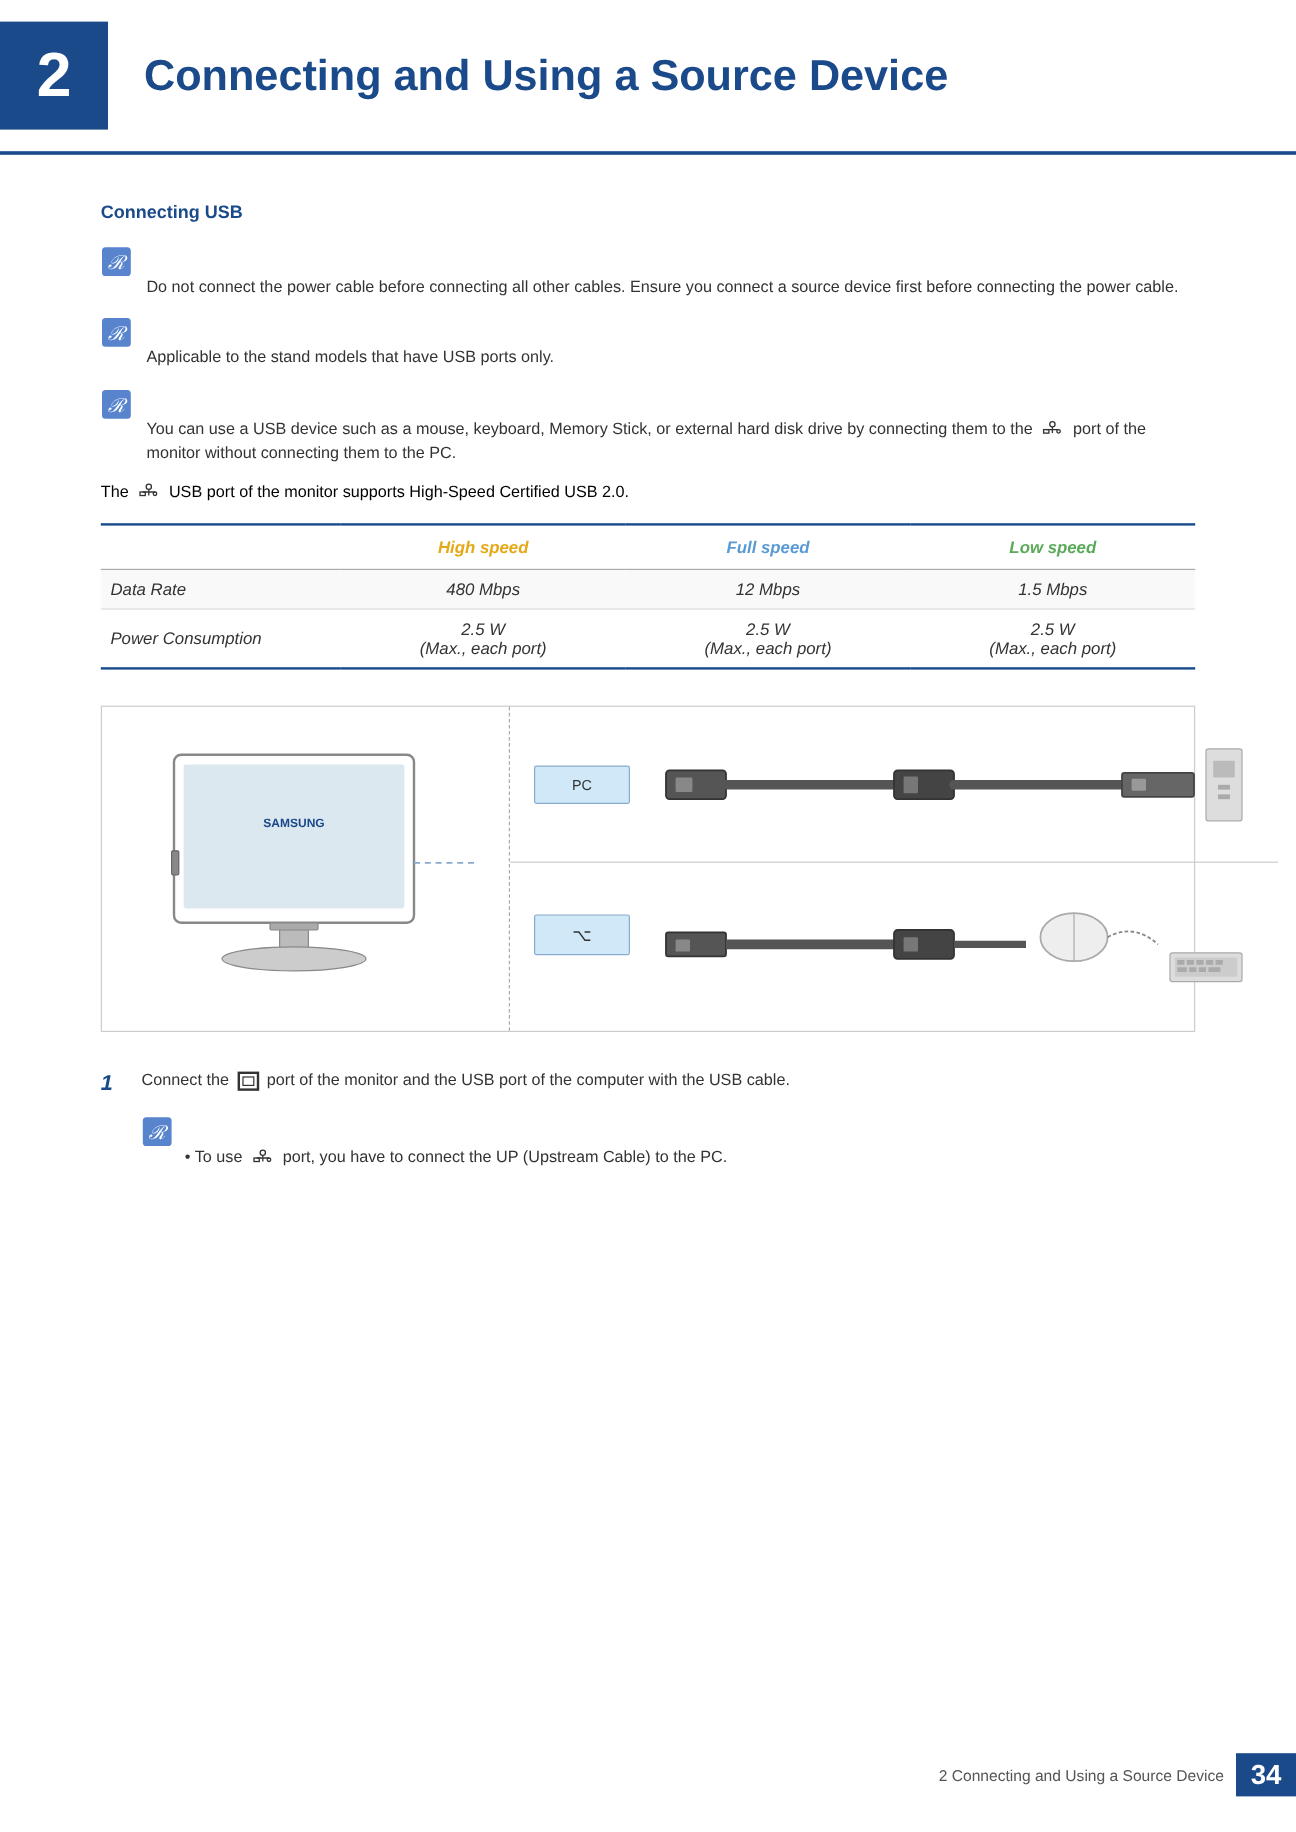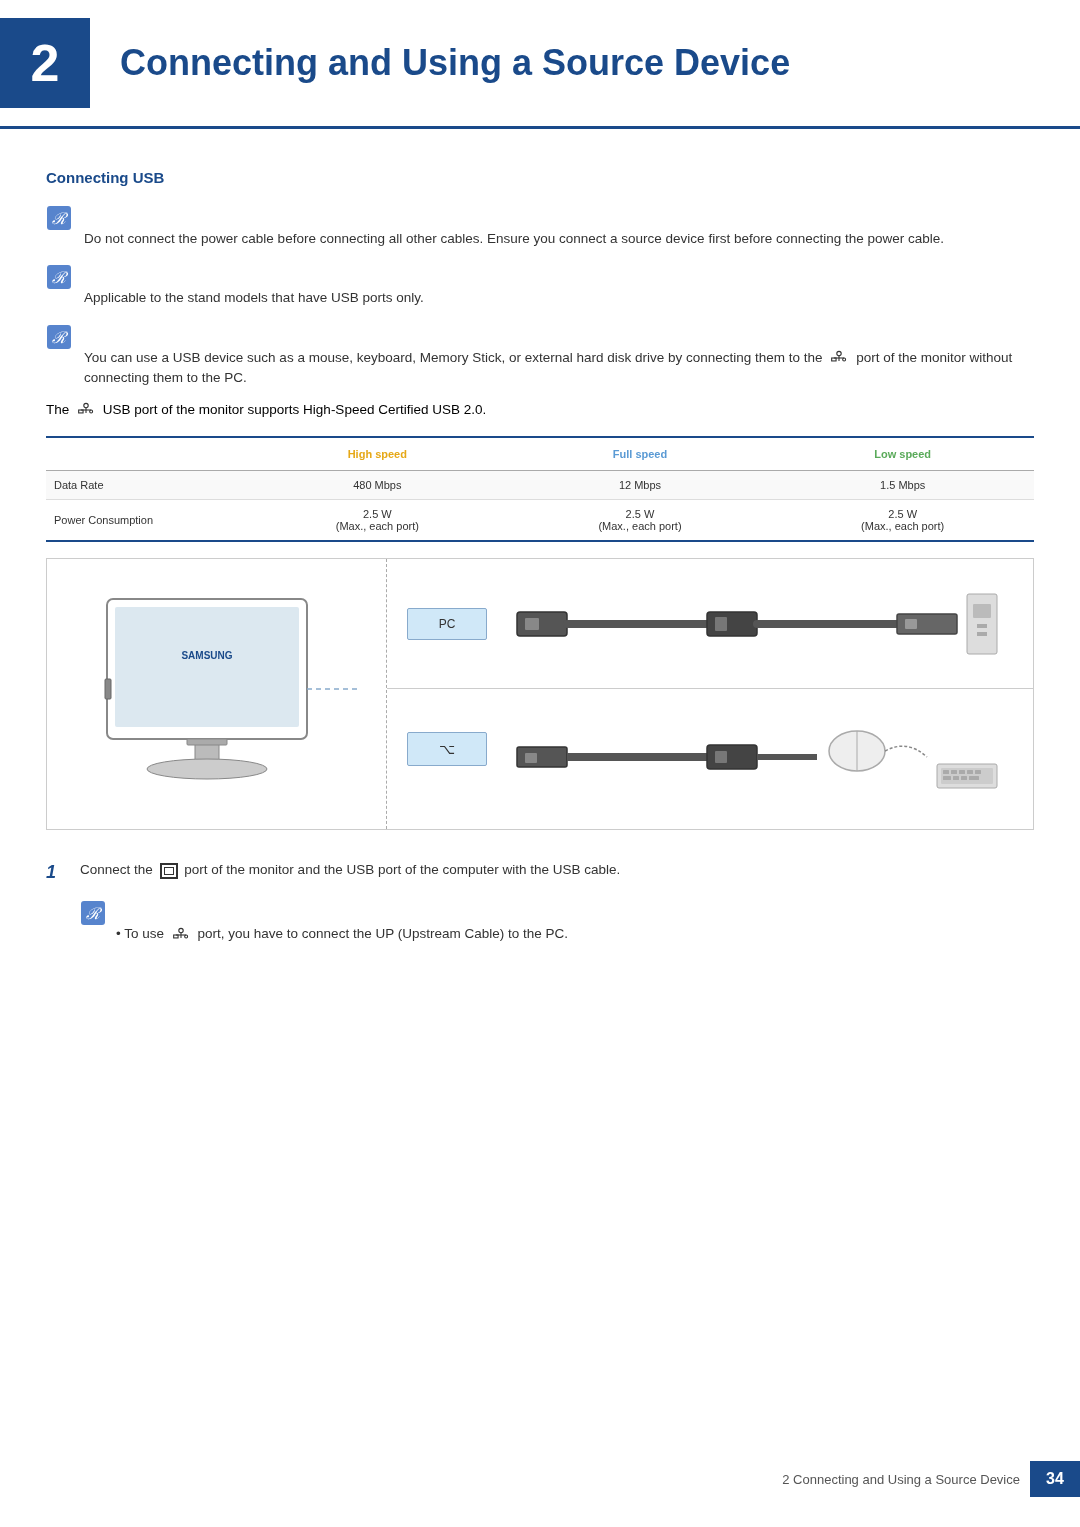--- a/index.html
+++ b/index.html
@@ -49,21 +49,21 @@
       );
     }
     .header-title {
       font-size: 36px;
       font-weight: bold;
       color: #1a4a8a;
     }
 
     
     .content {
-      padding: 0 46px;
+      padding: 0 84px;
     }
 
     .section-title {
       font-size: 15px;
       font-weight: bold;
       color: #1a4a8a;
       margin-bottom: 18px;
     }
 
     
@@ -90,22 +90,23 @@
     .usb-port-line {
       font-size: 13.5px;
       margin: 10px 0 18px 0;
       color: #000000;
     }
 
     
     .usb-table {
       width: 100%;
       border-collapse: collapse;
-      margin-bottom: 16px;
-      font-size: 11px;
+      margin-bottom: 30px;
+      font-size: 14px;
+      font-style: italic;
     }
     .usb-table thead tr th {
       padding: 10px 16px;
       text-align: center;
       font-weight: bold;
       border-top: 2px solid #1a4a8a;
       border-bottom: 1px solid #aaa;
     }
     .usb-table thead tr th:first-child {
       border-top: 2px solid #1a4a8a;
@@ -215,21 +216,21 @@
       gap: 0;
     }
     .footer-text {
       font-size: 13px;
       color: #555;
       padding-right: 10px;
     }
     .footer-page {
       background: #1a4a8a;
       color: #fff;
-      font-size: 16px;
+      font-size: 23px;
       font-weight: bold;
       width: 50px;
       height: 36px;
       display: flex;
       align-items: center;
       justify-content: center;
     }
 
     
     .usb-table tbody tr:nth-child(odd) td {

